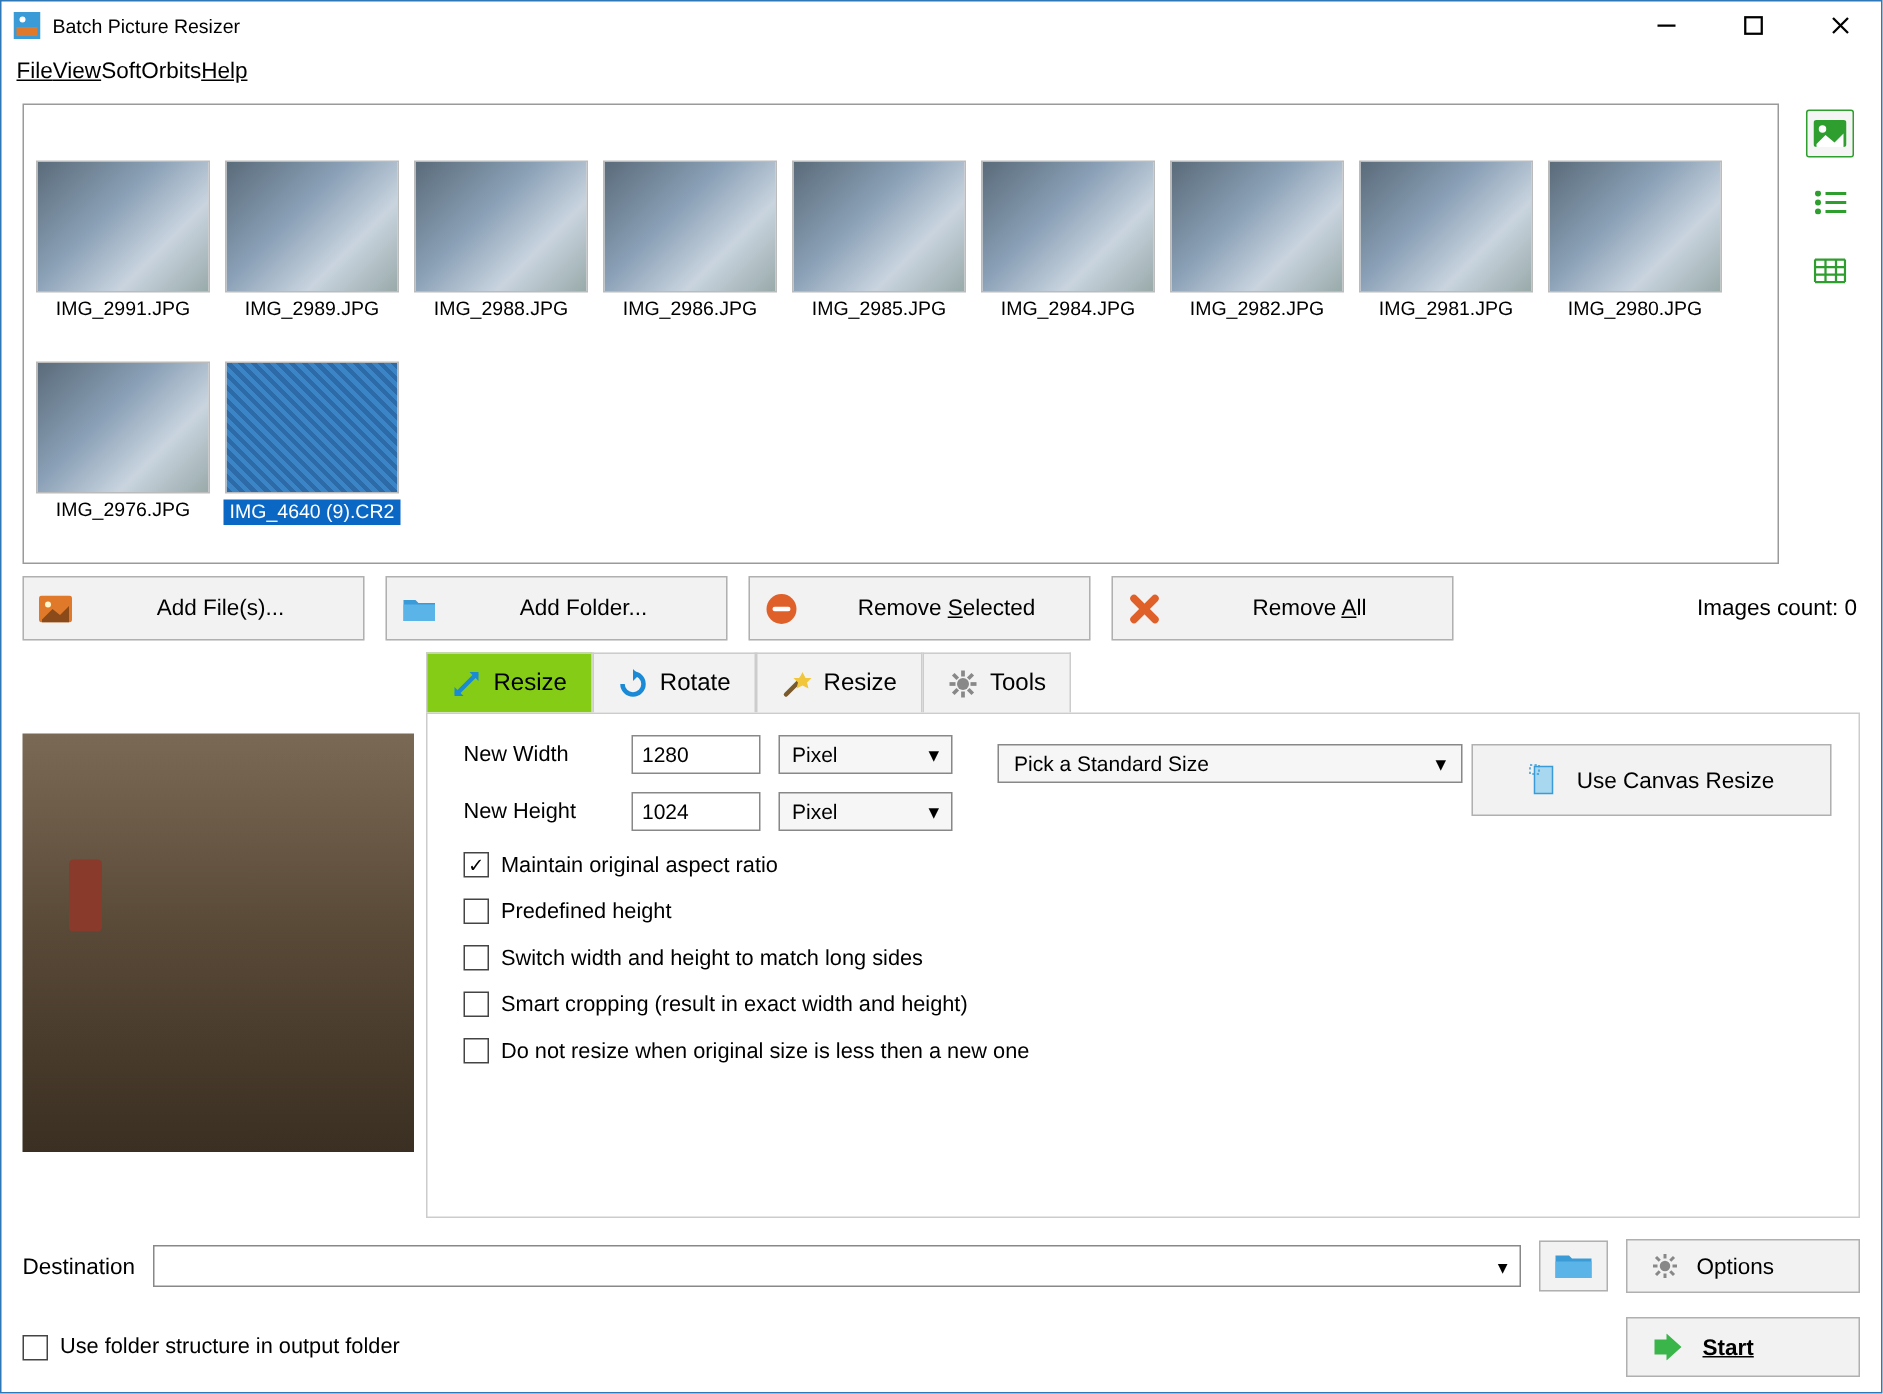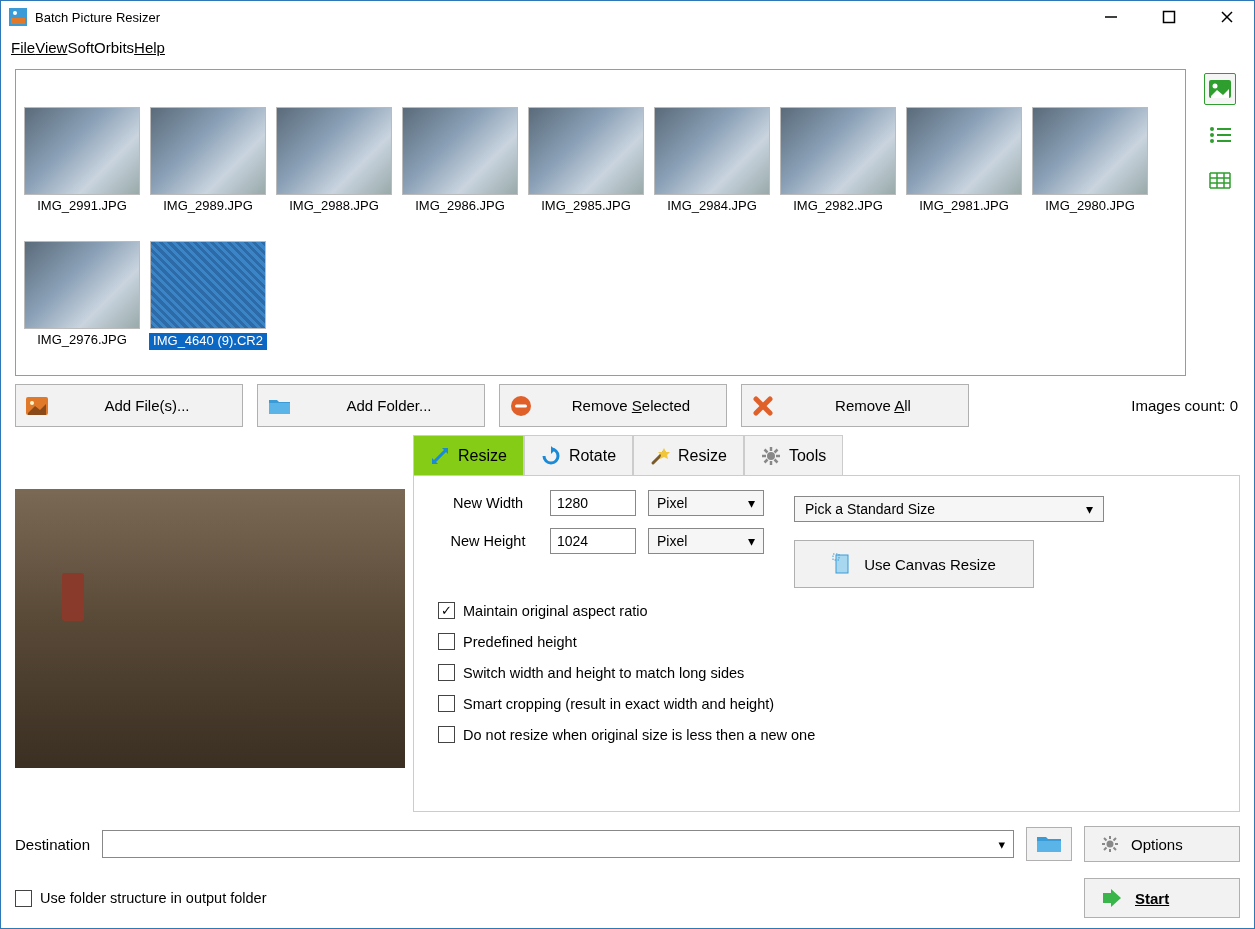--- a/index.html
+++ b/index.html
@@ -49,30 +49,30 @@
 .preview-img { flex:1; background: linear-gradient(#7a6a55 0%, #5a4a38 45%, #3a2f22 100%); position:relative; min-height:260px;}
 .preview-img::before { content:""; position:absolute; left:12%; top:30%; width:22px; height:48px; background:#8a3a2a; border-radius:3px;}
 .preview-below { height:44px;}
 .tabs-pane { flex:1; display:flex; flex-direction:column;}
 .tab-strip { display:flex; }
 .tab { height: 40px; display:flex; align-items:center; gap:8px; padding:0 16px; border:1px solid #ccc; border-bottom:none; background:#f2f2f2; font-size:16px;}
 .tab.active { background:#84cc16; border-bottom-color:#fff;}
 .tab .ticon { width:20px; height:20px; display:flex; align-items:center; justify-content:center;}
 .tab-body { flex:1; border:1px solid #ccc; background:#fff; padding:14px 18px 8px 24px; display:flex; flex-direction:column; gap:14px; font-size:14.5px;}
 .form-line { display:flex; align-items:center; gap:12px;}
-.form-line .lbl { width: 100px; text-align:center;}
+.form-line .lbl { width: 100px; text-align:left;}
 .txt-input { width:86px; height:26px; border:1px solid #888; padding:0 6px; font-size:14px;}
 .combo { width:116px; height:26px; border:1px solid #888; background:#f6f6f6; display:flex; align-items:center; justify-content:space-between; padding:0 8px; font-size:14px;}
 .wide-combo { width:310px; height:26px; border:1px solid #888; background:#f6f6f6; display:flex; align-items:center; justify-content:space-between; padding:0 10px; font-size:14px;}
 .canvas-btn { width:240px; height:48px; border:1px solid #b0b0b0; background:#f2f2f2; display:flex; align-items:center; justify-content:center; gap:12px; font-size:15px;}
 .cb-line { display:flex; align-items:center; gap:8px;}
 .cb { width:17px; height:17px; border:1.5px solid #444; display:flex; align-items:center; justify-content:center; font-size:13px;}
 .top-form { display:flex; gap:30px;}
 .top-form-left { display:flex; flex-direction:column; gap:12px;}
-.top-form-right { display:flex; flex-direction:column; gap:18px; padding-top:6px;}
+.top-form-right { display:flex; gap:6px; padding-top:6px;}
 
 
 .dest-row { display:flex; align-items:center; gap:12px; margin-top:6px;}
 .dest-label { font-size:15px;}
 .dest-combo { flex:1; height:28px; border:1px solid #888; background:#fff; display:flex; align-items:center; justify-content:flex-end; padding:0 8px;}
 .browse-btn { width:46px; height:34px; border:1px solid #b0b0b0; background:#f2f2f2; display:flex; align-items:center; justify-content:center;}
 .options-btn, .start-btn { width:156px; height:36px; border:1px solid #b0b0b0; background:#f2f2f2; display:flex; align-items:center; gap:12px; padding:0 16px; font-size:15px;}
 .start-btn { height:40px; font-weight:600;text-decoration:underline;}
 .bottom-row { display:flex; align-items:center; gap:8px; margin-top:8px;}
 .bottom-right-col { display:flex; flex-direction:column; gap:12px; align-items:flex-end;}

